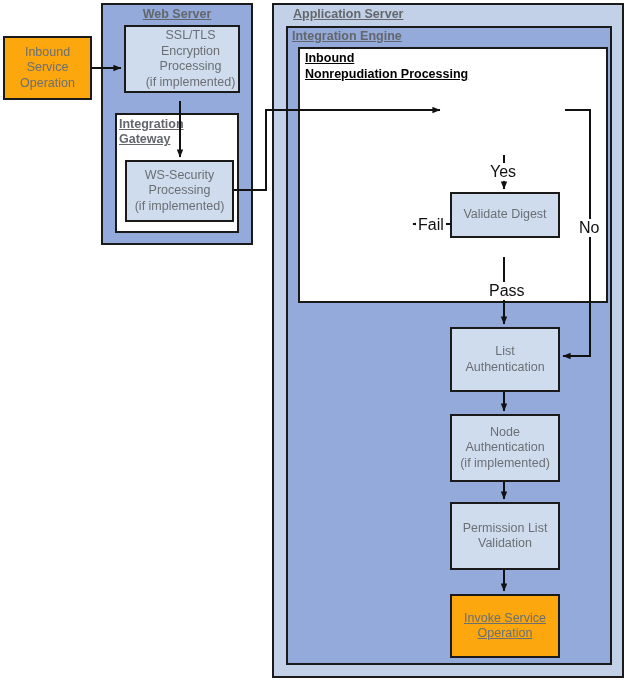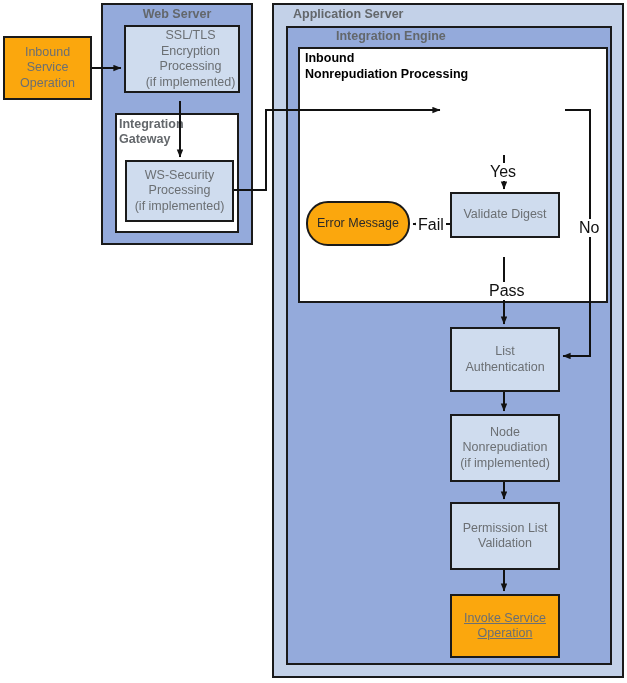--- a/index.html
+++ b/index.html
@@ -31,20 +31,21 @@
   .panel-white {
     background: #ffffff;
   }
   .panel-title {
     position: absolute;
     font-size: 12.5px;
     font-weight: bold;
     color: #63676b;
     white-space: pre-line;
     line-height: 15px;
+    text-decoration: underline;
   }
   .panel-title.dark {
     color: #000000;
   }
   .panel-title.center {
     text-align: center;
   }
   .node {
     position: absolute;
     box-sizing: border-box;
@@ -115,21 +116,21 @@
   <div class="panel-title center" style="left:101px; top:7px; width:152px;">Web Server</div>
 
   <div class="panel panel-white" style="left:115px; top:113px; width:124px; height:120px;"></div>
   <div class="panel-title" style="left:119px; top:117px; width:100px;">Integration
 Gateway</div>
 
   <div class="panel panel-outer" style="left:272px; top:3px; width:352px; height:675px;"></div>
   <div class="panel-title" style="left:293px; top:7px; width:250px;">Application Server</div>
 
   <div class="panel panel-mid" style="left:286px; top:26px; width:326px; height:639px;"></div>
-  <div class="panel-title" style="left:292px; top:29px; width:250px;margin-left:44px;">Integration Engine</div>
+  <div class="panel-title" style="left:292px; top:29px; width:250px;">Integration Engine</div>
 
   <div class="panel panel-white" style="left:298px; top:47px; width:310px; height:256px;"></div>
   <div class="panel-title dark" style="left:305px; top:50px; width:250px; line-height:16px;">Inbound
 Nonrepudiation Processing</div>
 
   <svg class="wires" viewBox="0 0 627 683" xmlns="http://www.w3.org/2000/svg">
     <defs>
       <marker id="arrow" markerWidth="9" markerHeight="9" refX="7.6" refY="3.2" orient="auto" markerUnits="userSpaceOnUse">
         <path d="M0,0 L8,3.2 L0,6.4 z" fill="#111111"></path>
       </marker>
@@ -165,27 +166,26 @@
 Processing
 (if implemented)</div>
 
   <div class="node process" style="left:125px; top:160px; width:109px; height:62px;">WS-Security
 Processing
 (if implemented)</div>
 
 
   <div class="node process" style="left:450px; top:192px; width:110px; height:46px;">Validate Digest</div>
 
-  <div class="node stadium" style="left:306px; top:201px; width:104px; height:45px;">Error Message</div>
 
   <div class="node process" style="left:450px; top:327px; width:110px; height:65px;">List
 Authentication</div>
 
   <div class="node process" style="left:450px; top:414px; width:110px; height:68px;">Node
-Nonrepudiation
+Authentication
 (if implemented)</div>
 
   <div class="node process" style="left:450px; top:502px; width:110px; height:68px;">Permission List
 Validation</div>
 
   <div class="node terminator" style="left:450px; top:594px; width:110px; height:64px;text-decoration:underline;">Invoke Service
 Operation</div>
 
   <div class="edge-label onwhite" style="left:488px; top:163px;">Yes</div>
 

